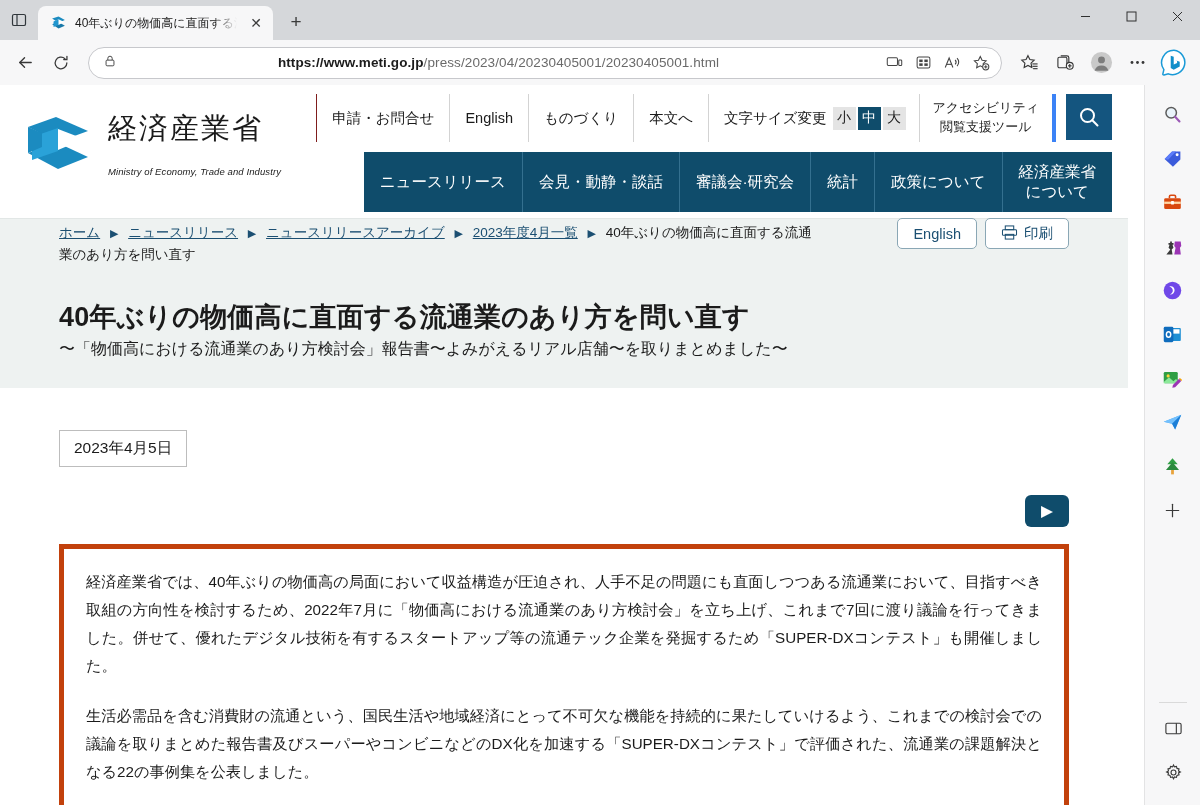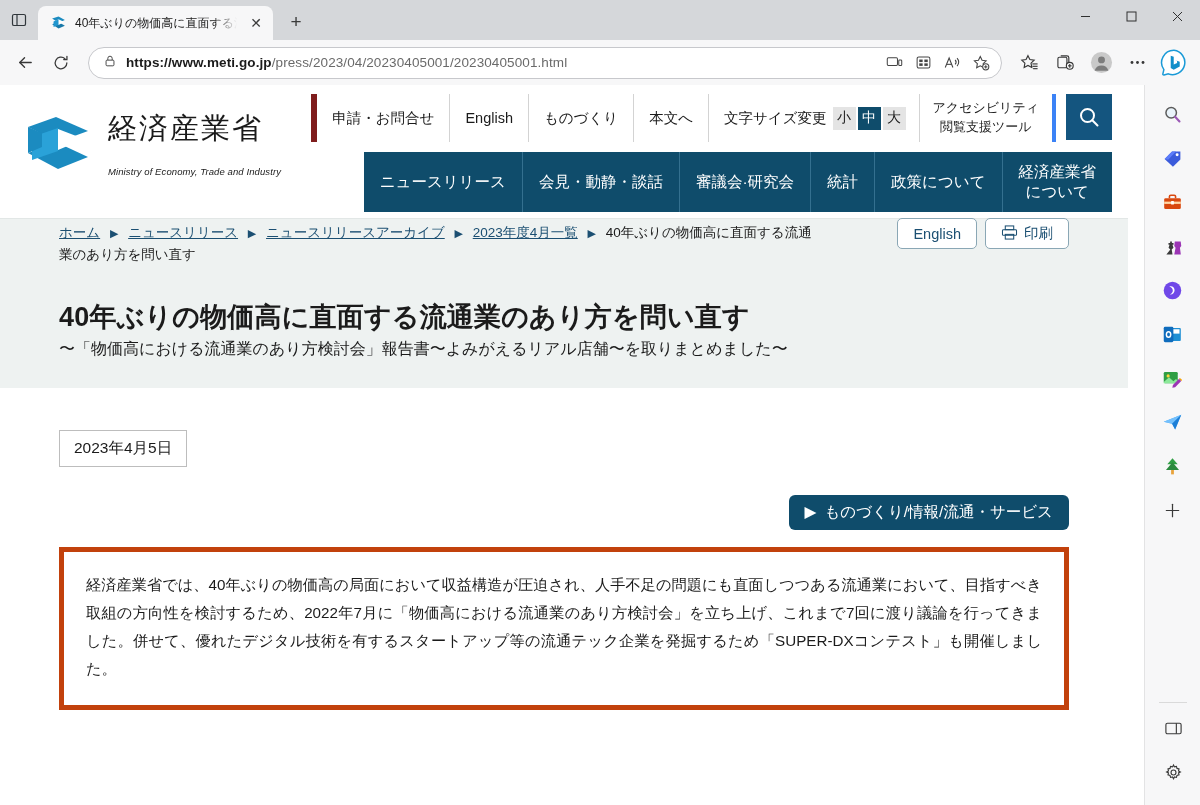--- a/index.html
+++ b/index.html
@@ -39,21 +39,21 @@
   .newtab {
     width: 30px; height: 30px; margin: 0 0 3px 8px; display: flex;
     align-items: center; justify-content: center; color: #3b3b3b; font-size: 19px;
     border-radius: 5px;
   }
   .wincontrols { position: absolute; right: 0; top: 0; display: flex; height: 40px; }
   .wc { width: 46px; height: 33px; display: flex; align-items: center; justify-content: center; color: #303030; }
 
   .toolbar {
     height: 45px; background: #f7f7f8; display: flex; align-items: center;
-    padding: 8px 8px; gap: 2px;
+    padding: 8px 8px; gap: 2px; text-align: center;
   }
   .tb-btn {
     width: 34px; height: 34px; border-radius: 6px; display: flex;
     align-items: center; justify-content: center; color: #373737; flex: none;
   }
   .omnibox {
     flex: 1; height: 32px; background: #ffffff; border: 1px solid #c7c8cc;
     border-radius: 16px; display: flex; align-items: center; margin: 0 8px;
     padding: 0 6px 0 14px; gap: 9px; min-width: 0;
   }
@@ -78,21 +78,21 @@
   .logo-wrap { position: absolute; left: 22px; top: 24px; display: flex; align-items: center; gap: 14px; }
   .logo-mark { width: 72px; height: 72px; flex: none; }
   .logo-ja { font-size: 29px; letter-spacing: 2px; color: #1a1a1a; font-weight: 400; line-height: 1.1; }
   .logo-en { font-size: 9.5px; color: #1a1a1a; font-style: italic; letter-spacing: .1px; margin-top: 21px; }
 
   .utility { position: absolute; right: 16px; top: 9px; display: flex; align-items: stretch; height: 48px; }
   .util-item {
     display: flex; align-items: center; padding: 0 15px; font-size: 14.5px;
     color: #1b1b1b; border-right: 1px solid #d3d3d3; white-space: nowrap;
   }
-  .util-item:first-child { border-left: 6px solid #7f1d1d; }
+  .util-item:first-child { border-left: 1px solid #7f1d1d; }
   .fontsize { display: flex; align-items: center; gap: 0; padding: 0 11px 0 15px; text-align: right; }
   .fs-label { font-size: 14.5px; color: #1b1b1b; margin-right: 6px; }
   .fs-opt {
     width: 23px; height: 23px; display: flex; align-items: center; justify-content: center;
     font-size: 14px; background: #e4e4e4; color: #1b1b1b; margin-right: 2px;
   }
   .fs-opt.sel { background: #0f4c6b; color: #fff; }
   .util-two {
     display: flex; flex-direction: column; align-items: center; justify-content: center;
     padding: 0 13px; font-size: 13px; line-height: 1.45; color: #1b1b1b;
@@ -403,26 +403,26 @@
           <div class="page-sub">〜「物価高における流通業のあり方検討会」報告書〜よみがえるリアル店舗〜を取りまとめました〜</div>
         </div>
       </div>
 
       <div class="body-inner">
         <div class="date-box">2023年4月5日</div>
 
         <div class="cat-row">
           <div class="cat-tag">
             <span>▶</span>
-            <span>ものづくり/情報/流通・サービス</span>
           </div>
         </div>
 
         <div class="lead-box">
           <p>経済産業省では、40年ぶりの物価高の局面において収益構造が圧迫され、人手不足の問題にも直面しつつある流通業において、目指すべき取組の方向性を検討するため、2022年7月に「物価高における流通業のあり方検討会」を立ち上げ、これまで7回に渡り議論を行ってきました。併せて、優れたデジタル技術を有するスタートアップ等の流通テック企業を発掘するため「SUPER-DXコンテスト」も開催しました。</p>
+          <p>生活必需品を含む消費財の流通という、国民生活や地域経済にとって不可欠な機能を持続的に果たしていけるよう、これまでの検討会での議論を取りまとめた報告書及びスーパーやコンビニなどのDX化を加速する「SUPER-DXコンテスト」で評価された、流通業の課題解決となる22の事例集を公表しました。</p>
         </div>
 
         
         
       </div>
 
     </div>
   </div>
 
   <div class="page-scroll">

